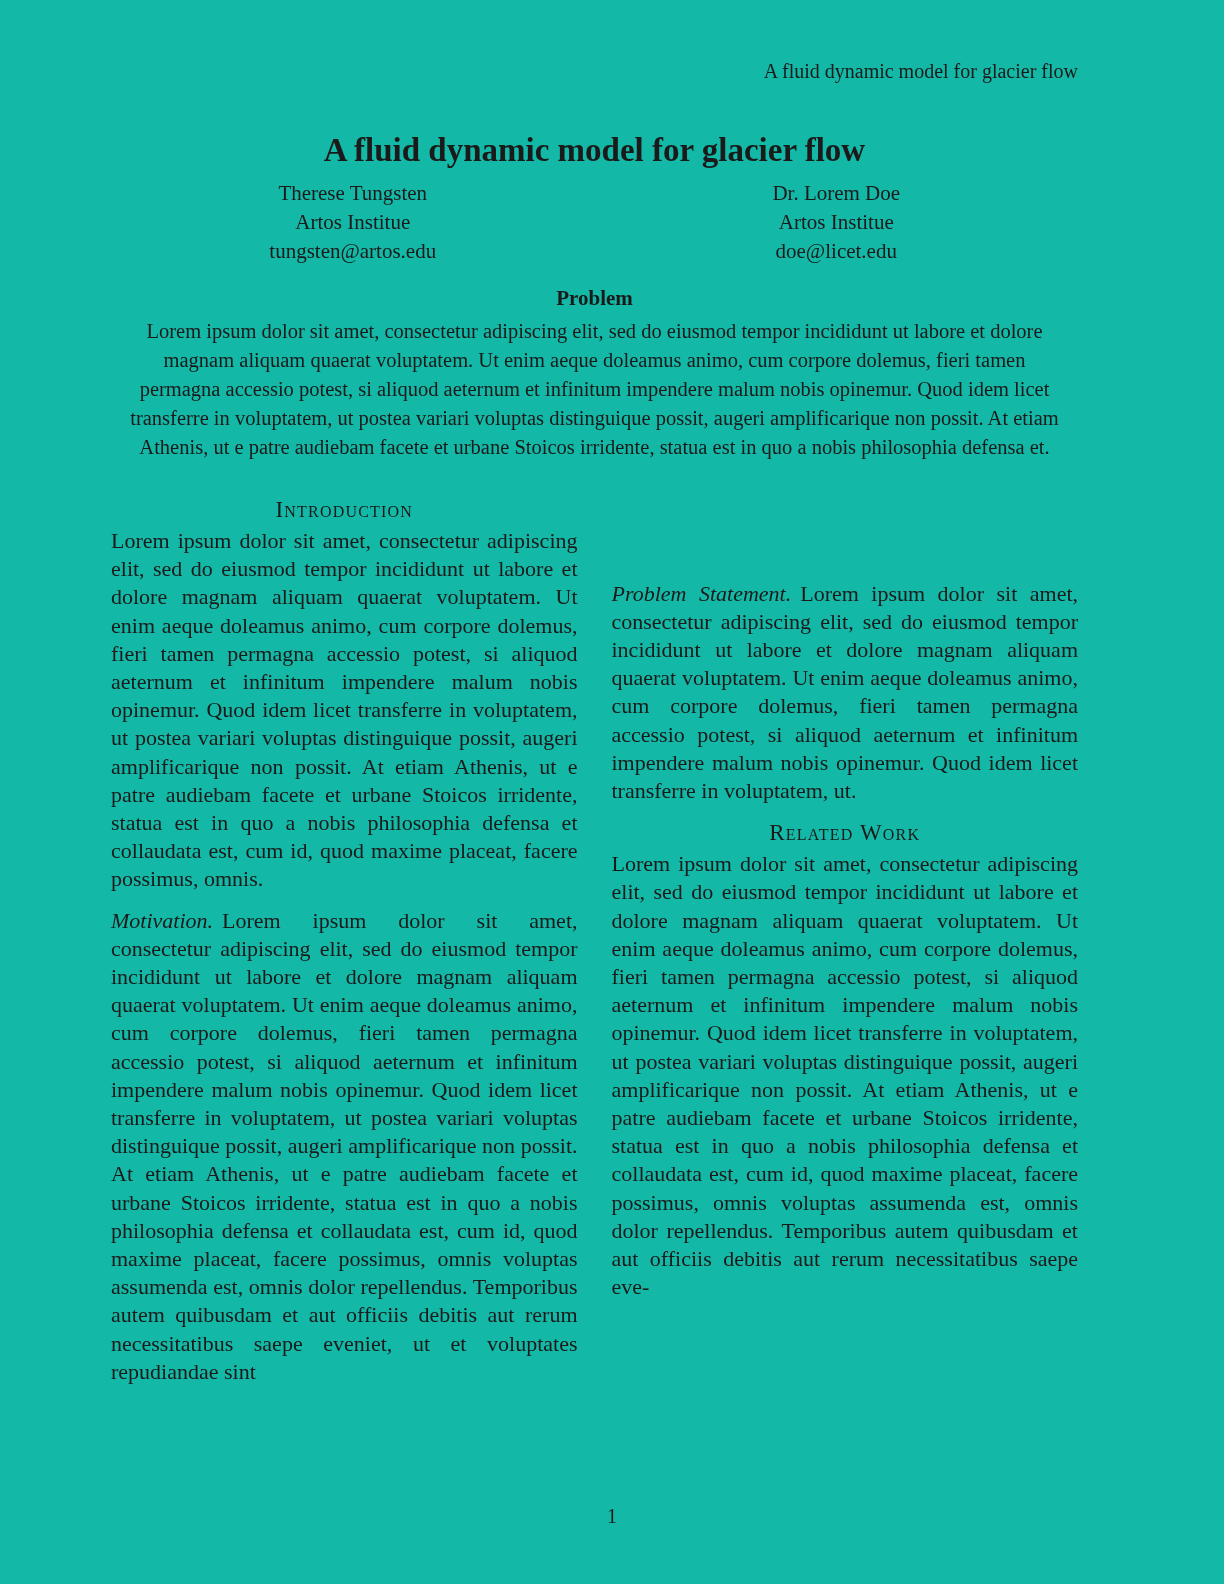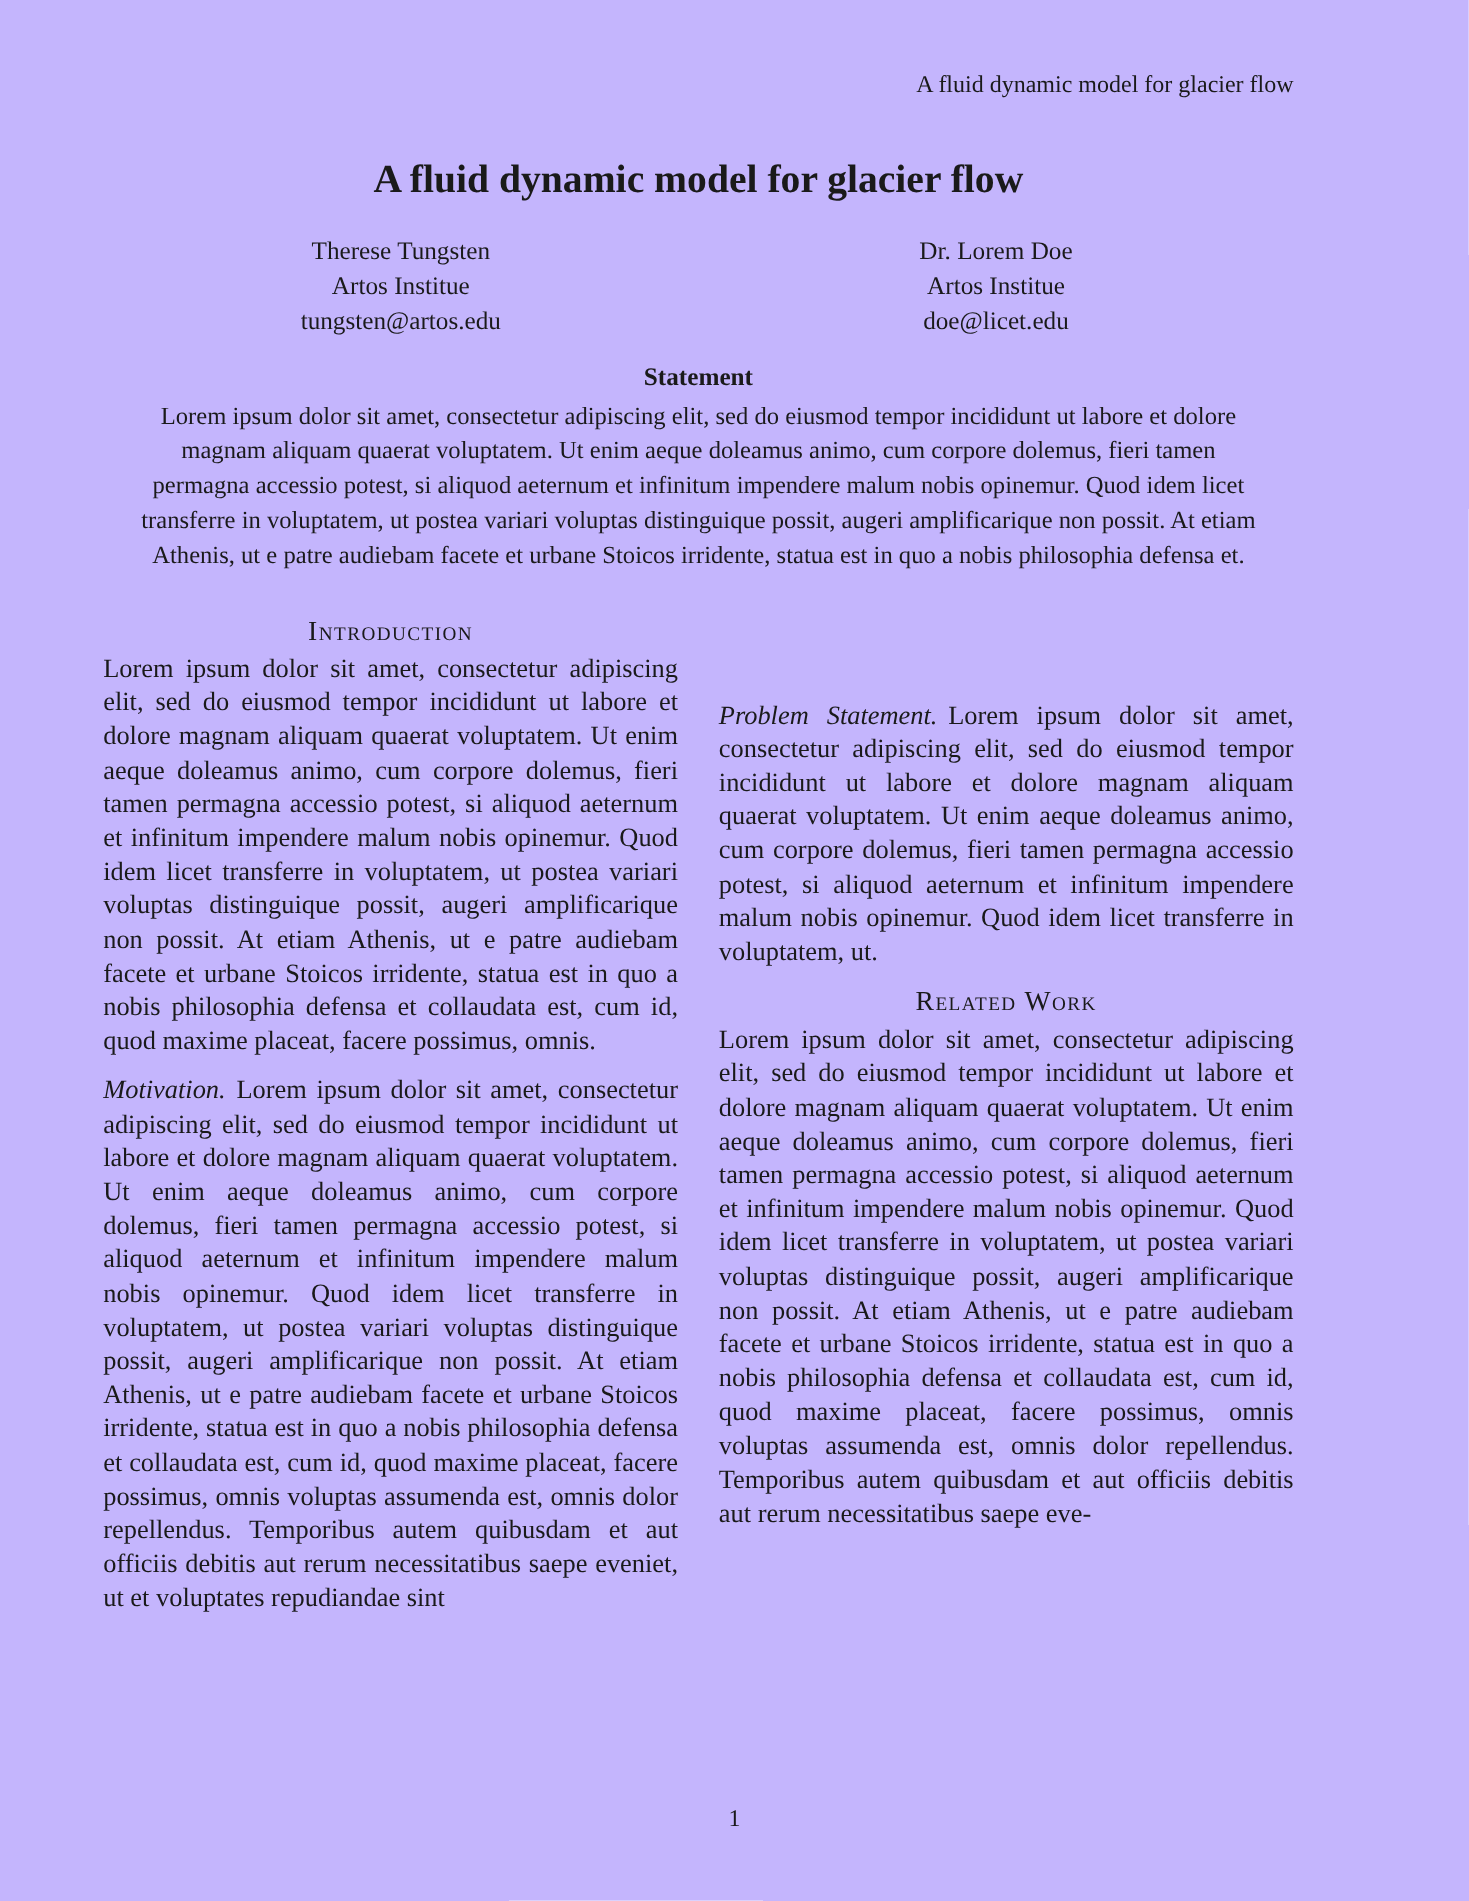--- a/index.html
+++ b/index.html
@@ -1,41 +1,41 @@
 <!DOCTYPE html>
 <html lang="en"><head>
 <meta charset="utf-8">
 <style>
   html, body { margin: 0; padding: 0; background: #ffffff; }
   .page {
     position: relative;
     width: 1224px;
     height: 1584px;
     margin: 0 auto;
-    background: #c4b5fd;
+    background: #14b8a6;
     color: #1a1a1a;
     font-family: "Liberation Serif", "DejaVu Serif", serif;
     box-sizing: border-box;
-    padding: 58px 146px 0 86px;
+    padding: 58px 146px 0 111px;
     overflow: hidden;
   }
   .running-head {
     text-align: right;
     font-size: 20px;
     line-height: 26px;
   }
   .title {
     text-align: center;
     font-size: 33px;
     font-weight: bold;
     margin: 48px 0 0 0;
   }
   .authors {
     display: flex;
-    margin-top: 26px;
+    margin-top: 10px;
   }
   .author {
     flex: 1;
     text-align: center;
     font-size: 21px;
     line-height: 29px;
   }
   .abstract-heading {
     text-align: center;
     font-weight: bold;
@@ -107,21 +107,21 @@
       <div class="author-email">tungsten@artos.edu</div>
     </div>
     <div class="author">
       <div class="author-name">Dr. Lorem Doe</div>
       <div class="author-affiliation">Artos Institue</div>
       <div class="author-email">doe@licet.edu</div>
     </div>
   </div>
 
   <div class="abstract">
-    <div class="abstract-heading">Statement</div>
+    <div class="abstract-heading">Problem</div>
     <p class="abstract-text">Lorem ipsum dolor sit amet, consectetur adipiscing elit, sed do eiusmod tempor incididunt ut labore et dolore magnam aliquam quaerat voluptatem. Ut enim aeque doleamus animo, cum corpore dolemus, fieri tamen permagna accessio potest, si aliquod aeternum et infinitum impendere malum nobis opinemur. Quod idem licet transferre in voluptatem, ut postea variari voluptas distinguique possit, augeri amplificarique non possit. At etiam Athenis, ut e patre audiebam facete et urbane Stoicos irridente, statua est in quo a nobis philosophia defensa et.</p>
   </div>
 
   <div class="columns">
 
     <div class="col">
       <h2 class="section-heading">Introduction</h2>
       <p class="body-para">Lorem ipsum dolor sit amet, consectetur adipiscing elit, sed do eiusmod tempor incididunt ut labore et dolore magnam aliquam quaerat voluptatem. Ut enim aeque doleamus animo, cum corpore dolemus, fieri tamen permagna accessio potest, si aliquod aeternum et infinitum impendere malum nobis opinemur. Quod idem licet transferre in voluptatem, ut postea variari voluptas distinguique possit, augeri amplificarique non possit. At etiam Athenis, ut e patre audiebam facete et urbane Stoicos irridente, statua est in quo a nobis philosophia defensa et collaudata est, cum id, quod maxime placeat, facere possimus, omnis.</p>
       <p class="body-para"><span class="run-in">Motivation.</span><span>Lorem ipsum dolor sit amet, consectetur adipiscing elit, sed do eiusmod tempor incididunt ut labore et dolore magnam aliquam quaerat voluptatem. Ut enim aeque doleamus animo, cum corpore dolemus, fieri tamen permagna accessio potest, si aliquod aeternum et infinitum impendere malum nobis opinemur. Quod idem licet transferre in voluptatem, ut postea variari voluptas distinguique possit, augeri amplificarique non possit. At etiam Athenis, ut e patre audiebam facete et urbane Stoicos irridente, statua est in quo a nobis philosophia defensa et collaudata est, cum id, quod maxime placeat, facere possimus, omnis voluptas assumenda est, omnis dolor repellendus. Temporibus autem quibusdam et aut officiis debitis aut rerum necessitatibus saepe eveniet, ut et voluptates repudiandae sint</span></p>
     </div>

